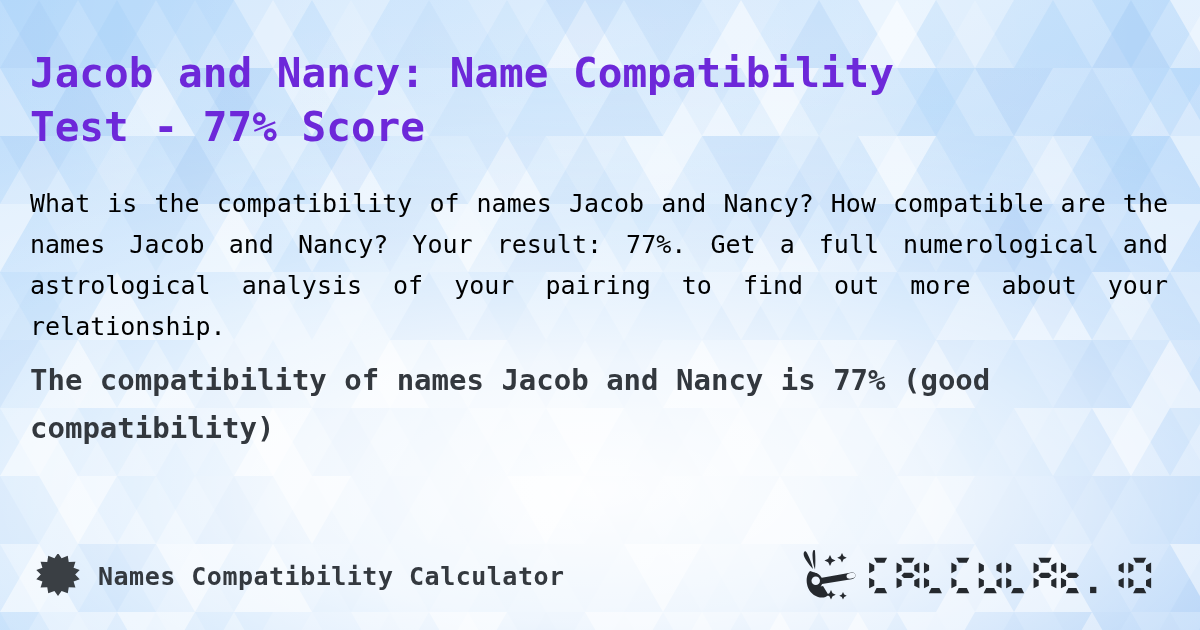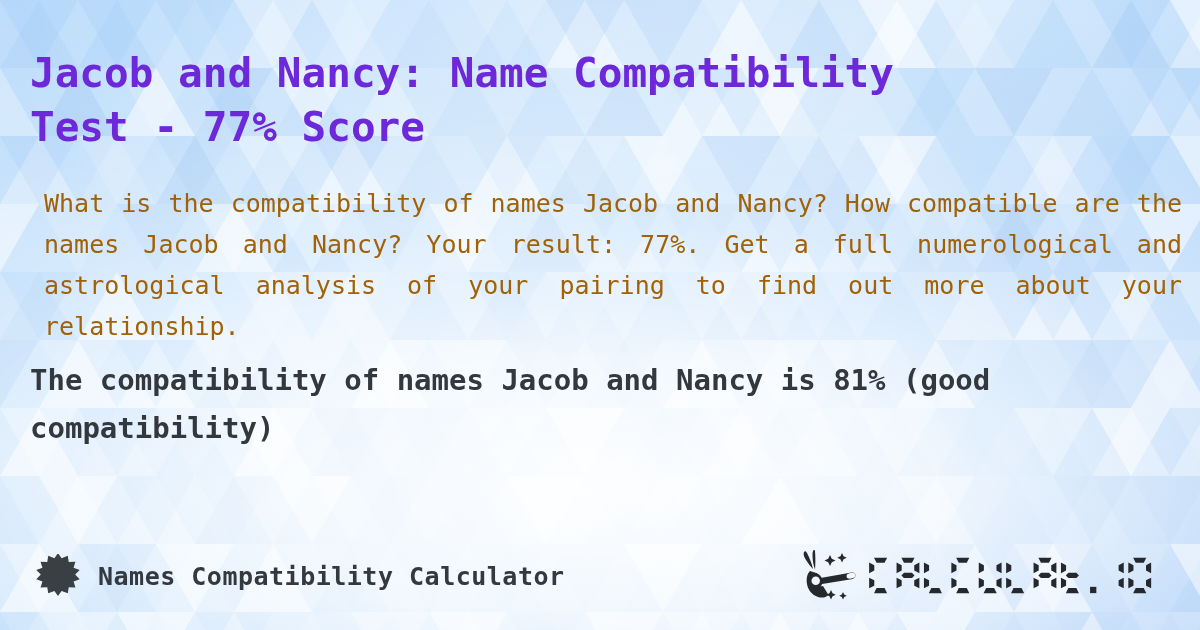--- a/index.html
+++ b/index.html
@@ -59,29 +59,29 @@
     font-weight: bold;
     font-size: 41px;
     line-height: 54px;
     letter-spacing: 0px;
     color: #6d28d9;
     white-space: pre-line;
   }
 
   .lede {
     position: absolute;
-    left: 44px;
+    left: 30px;
     top: 183px;
     width: 1138px;
     margin: 0;
     font-family: "DejaVu Sans Mono", "Liberation Mono", monospace;
     font-weight: normal;
     font-size: 25px;
     line-height: 41px;
-    color: #a16207;
+    color: #000000;
     text-align: justify;
     text-align-last: left;
   }
 
   .verdict {
     position: absolute;
     left: 30px;
     top: 356px;
     width: 1120px;
     margin: 0;
@@ -644,21 +644,21 @@
   </svg>
   <div id="bg-wash"></div>
 
   <div id="content">
 
     <h1 class="headline">Jacob and Nancy: Name Compatibility
 Test - 77% Score</h1>
 
     <p class="lede">What is the compatibility of names Jacob and Nancy? How compatible are the names Jacob and Nancy? Your result: 77%. Get a full numerological and astrological analysis of your pairing to find out more about your relationship.</p>
 
-    <p class="verdict">The compatibility of names Jacob and Nancy is 81% (good compatibility)</p>
+    <p class="verdict">The compatibility of names Jacob and Nancy is 77% (good compatibility)</p>
   </div>
 
   <div id="footer">
 
     <div class="brand-left">
       <span>
         <svg class="burst-icon" width="44" height="44" viewBox="0 0 100 100" aria-hidden="true">
           <polygon fill="#3a3f44" points="50,2 58.1,14.6 72.2,8.8 74.4,23.9 89.6,23.1 85.4,37.7 99.3,43.4 89,54.6 99.3,65.8 85.4,71.5 89.6,86.1 74.4,85.3 72.2,100.4 58.1,94.6 50,107.2 41.9,94.6 27.8,100.4 25.6,85.3 10.4,86.1 14.6,71.5 0.7,65.8 11,54.6 0.7,43.4 14.6,37.7 10.4,23.1 25.6,23.9 27.8,8.8 41.9,14.6" transform="translate(0,-4) scale(1,0.93)"></polygon>
         </svg>
       </span>

